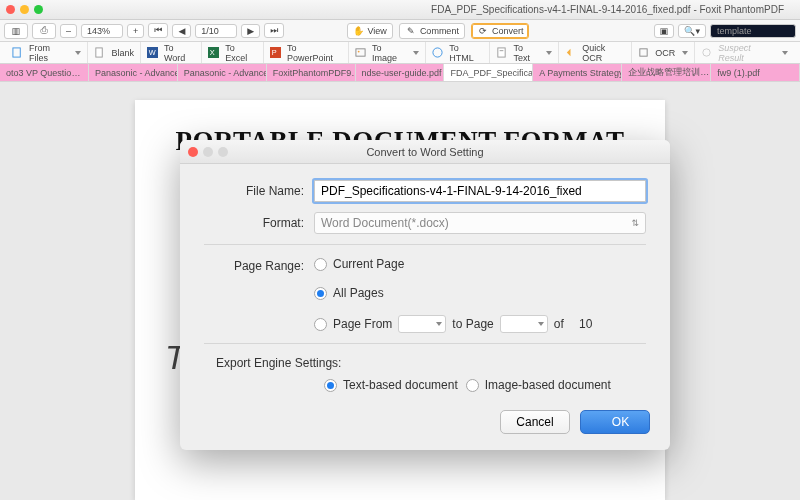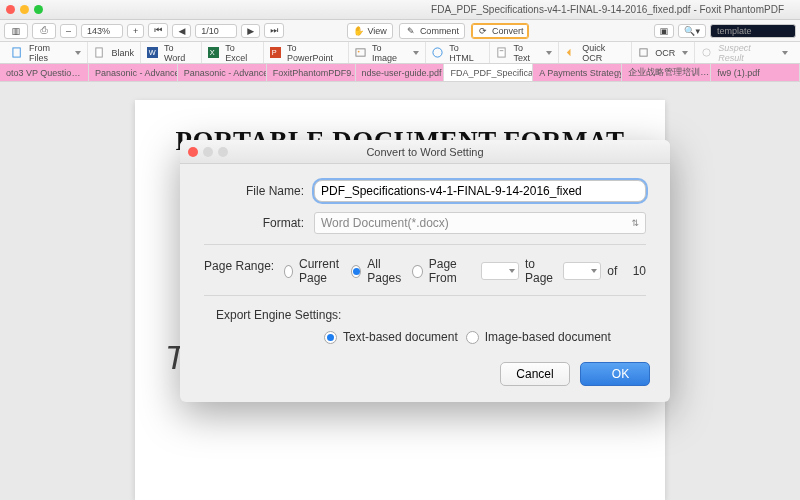--- a/index.html
+++ b/index.html
@@ -47,21 +47,21 @@
 .dialog { position: absolute; left: 180px; top: 140px; width: 490px; background: #efefef; border-radius: 6px; box-shadow: 0 12px 40px rgba(0,0,0,0.35); overflow: hidden; }
 .dlg-title { height: 24px; background: linear-gradient(#f5f5f5,#e6e6e6); border-bottom: 1px solid #d2d2d2; display: flex; align-items: center; font-size: 11px; color: #444; position: relative; }
 .dlg-title .traffic { margin-left: 8px; }
 .dlg-title .t-red{width:10px;height:10px;border-radius:50%;background:#ff5f57;display:inline-block;}
 .dlg-title .t-gray{width:10px;height:10px;border-radius:50%;background:#d8d8d8;display:inline-block;}
 .dlg-title-text { position:absolute; left:0; right:0; text-align:center; pointer-events:none; }
 .dlg-body { padding: 16px 24px 8px 24px; font-size: 12px; color: #333; }
 .row { display: flex; align-items: center; margin-bottom: 10px; }
 .row .lab { width: 110px; text-align: right; padding-right: 10px; color: #333; }
 .row .fld { flex: 1; }
-.text-input { width: 100%; background: #fff; border: 1px solid #c7c7c7; border-radius: 8px; padding: 3px 6px; font-size: 12px; box-shadow: 0 0 0 2px rgba(88,155,238,0.7); }
+.text-input { width: 100%; background: #fff; border: 1px solid #c7c7c7; border-radius: 1px; padding: 3px 6px; font-size: 12px; box-shadow: 0 0 0 2px rgba(88,155,238,0.7); }
 .combo { width: 100%; background: #fcfcfc; border: 1px solid #cfcfcf; border-radius: 3px; padding: 3px 6px; font-size: 12px; color: #888; display: flex; align-items: center; justify-content: space-between; }
 .combo .caret { font-size: 9px; color: #888; }
 .sep { height: 1px; background: #d6d6d6; margin: 4px 0 12px 0; }
 .radio-list { margin-left: 120px; display: flex; flex-direction: row; gap: 8px; }
 .radio-row { display: flex; align-items: center; gap: 6px; font-size: 12px; color: #333;}
 .radio { width: 13px; height: 13px; border: 1px solid #a6a6a6; border-radius: 50%; display: inline-flex; align-items: center; justify-content: center; background:#fff;}
 .radio.sel::after { content:""; width:7px; height:7px; border-radius:50%; background:#1f7ef0; display:block; }
 .page-range-line { display:flex; align-items:center; gap:6px; }
 .mini-combo { width:48px; height:18px; background:#fff; border:1px solid #cfcfcf; border-radius:3px; display:flex; align-items:center; justify-content:flex-end; padding-right:3px; }
 .mini-combo .tri-down { border-top-color:#888; }
@@ -264,21 +264,21 @@
           <div class="combo">
             <span>Word Document(*.docx)</span>
             <span class="caret">⇅</span>
           </div>
         </div>
       </div>
       <div class="sep"></div>
 
       <div class="row" style="align-items:flex-start">
         <div class="lab" style="padding-top:2px">Page Range:</div>
-        <div class="fld" style="display:flex;flex-direction:row;gap:8px">
+        <div class="fld" style="display:flex;flex-direction:column;gap:15px">
           <div class="radio-row">
             <span class="radio"></span>
             <span>Current Page</span>
           </div>
           <div class="radio-row">
             <span class="radio sel"></span>
             <span>All Pages</span>
           </div>
           <div class="radio-row page-range-line">
             <span class="radio"></span>

